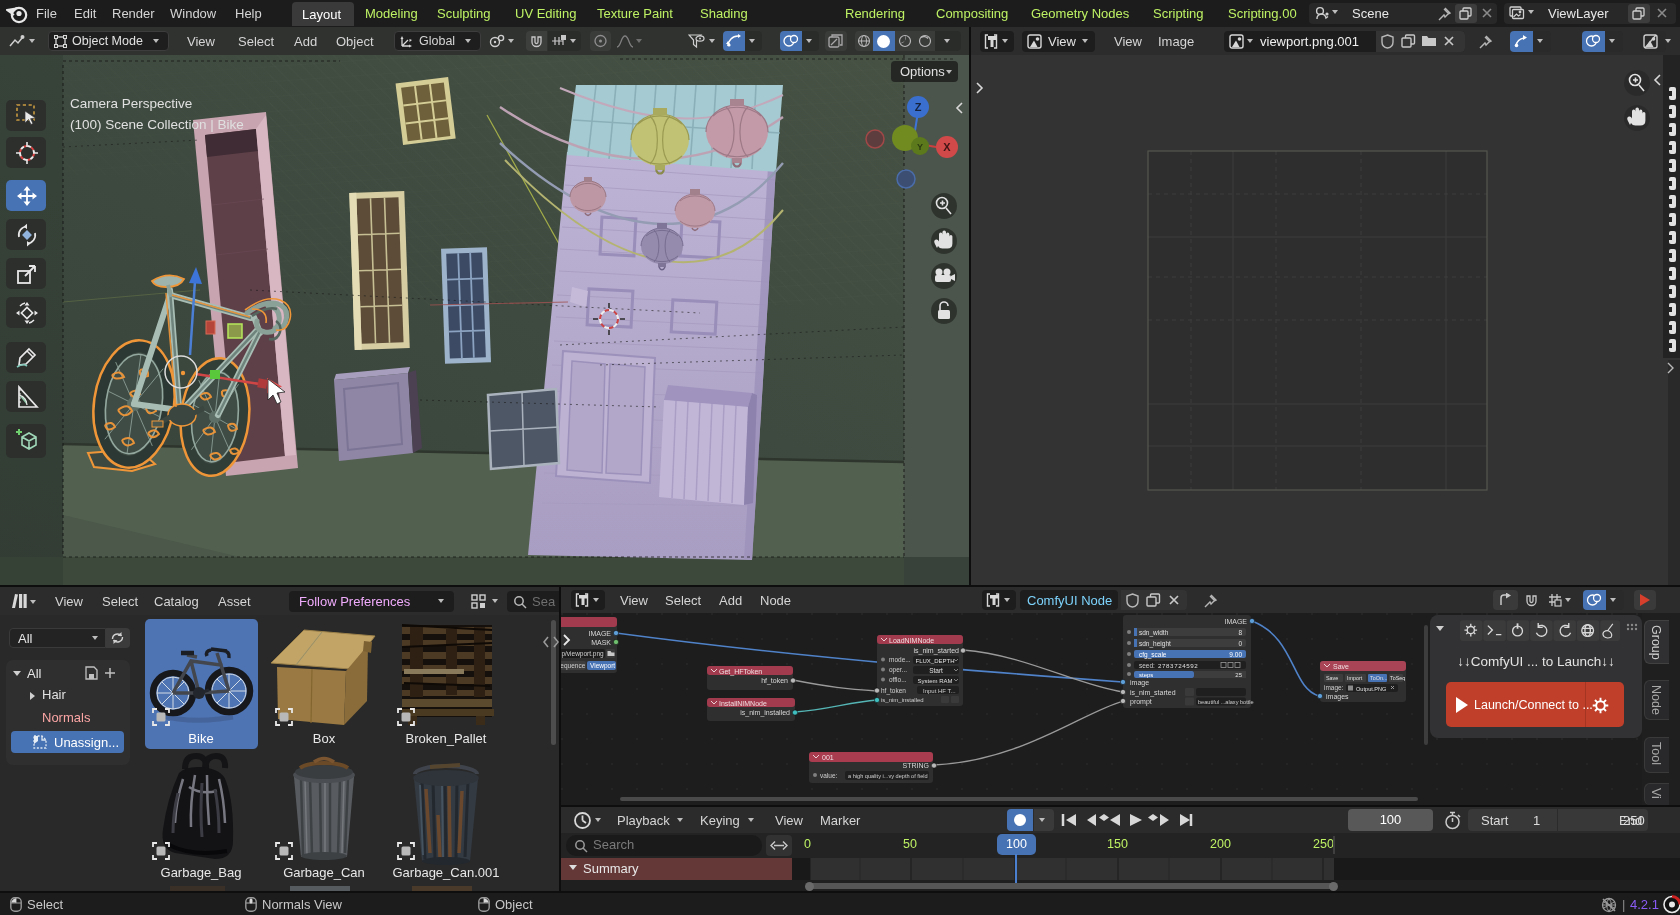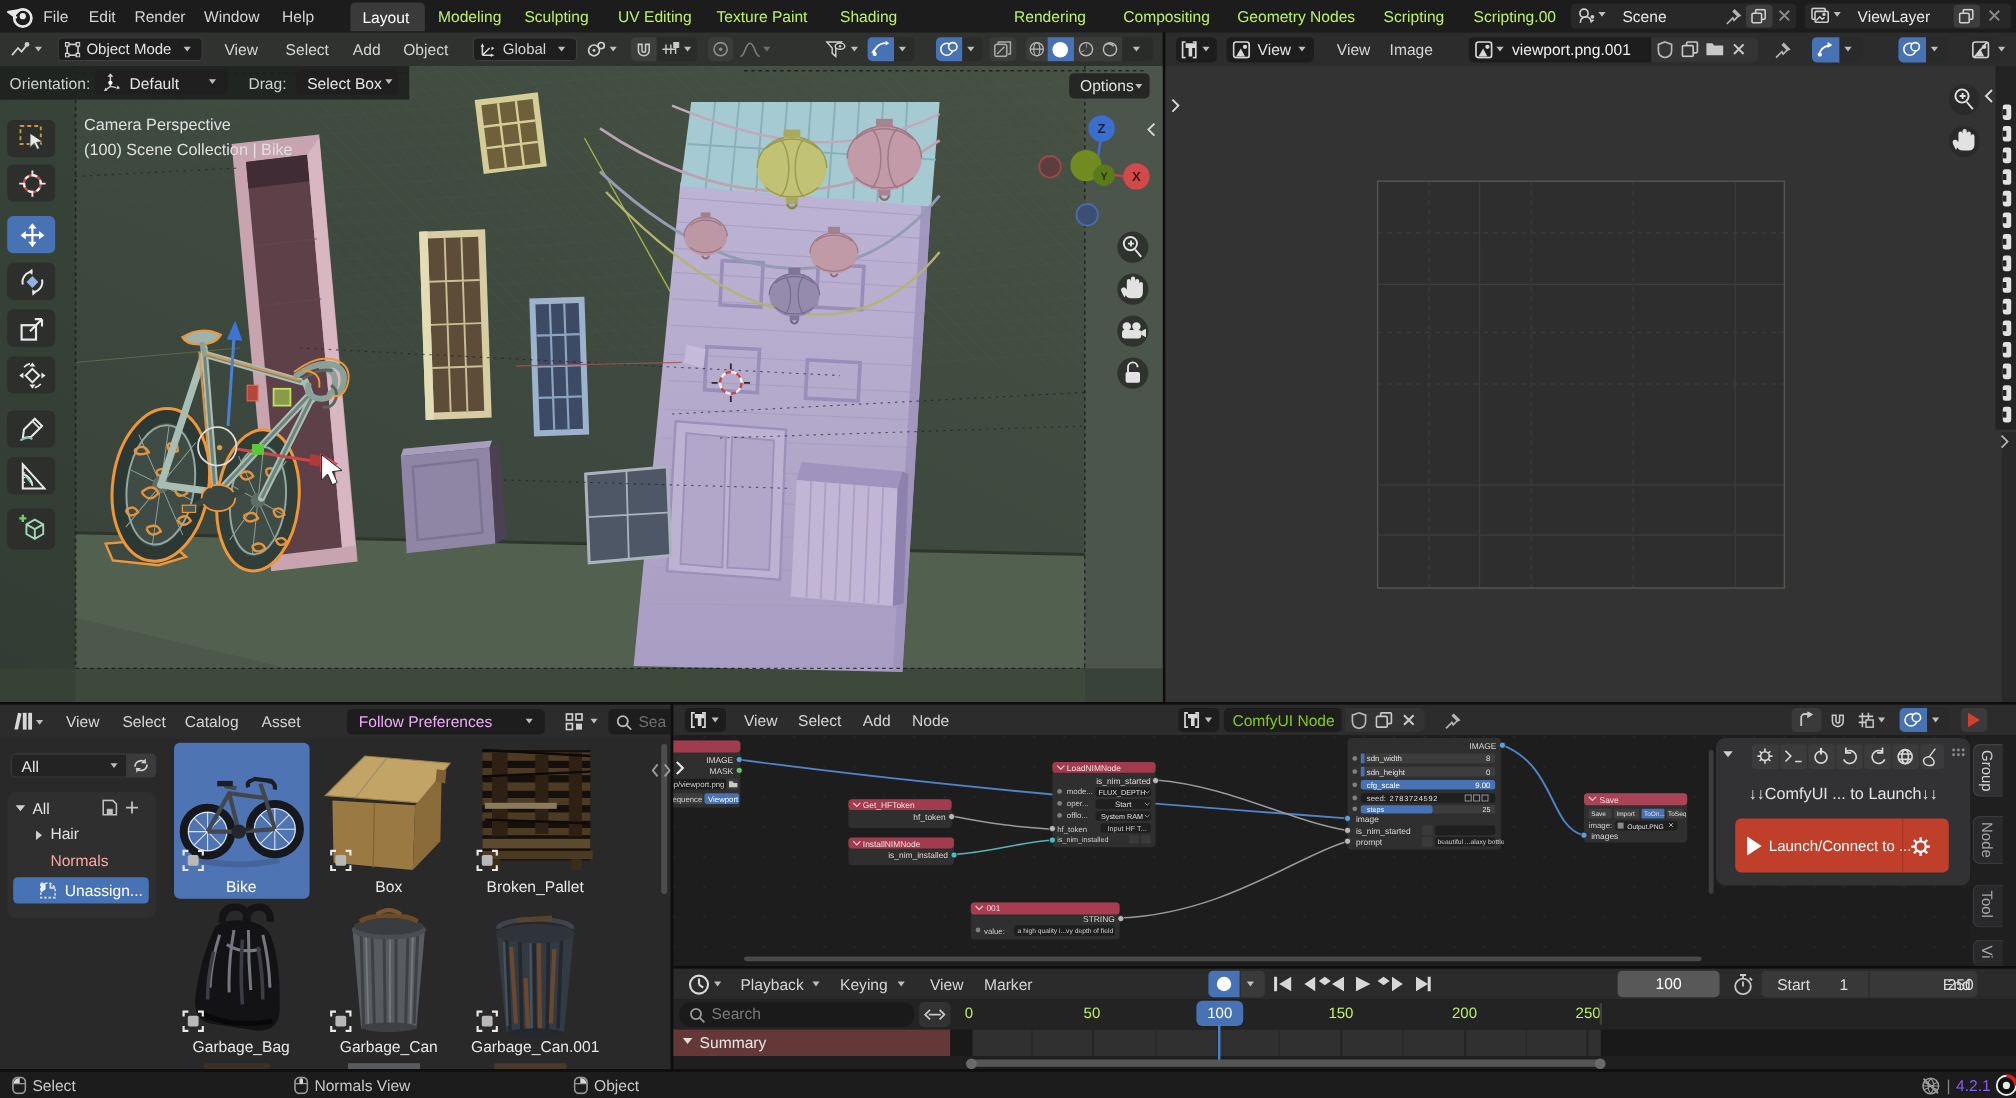--- a/index.html
+++ b/index.html
@@ -490,35 +490,20 @@
       <rect x="938" y="255" width="12" height="9" rx="1.5" fill="#e2e2e2" stroke="none"></rect>
       <path d="M940,255 v-4 a4,4 0 0 1 8,0"></path>
     </g>
 
     <path d="M962,48 l-5,5 5,5" stroke="#d8d8d8" stroke-width="1.6" fill="none"></path>
 
     <text x="70" y="53" font-size="13.5" fill="#e0e0e0" font-family="Liberation Sans, sans-serif">Camera Perspective</text>
     <text x="70" y="74" font-size="13.5" fill="#e0e0e0" font-family="Liberation Sans, sans-serif">(100) Scene Collection | Bike</text>
   </svg>
 
-  <div class="abs" style="left:0;top:0;width:341px;height:28px;background:rgba(28,30,28,0.85);">
-    <div class="abs txt" style="left:8px;top:7px;color:#cfcfcf;">Orientation:</div>
-    <div class="abs" style="left:79px;top:3px;width:111px;height:21px;background:#1f1f1f;border-radius:4px;"></div>
-    <svg class="abs" style="left:85px;top:6px;" width="15" height="15" viewBox="0 0 15 15">
-      <path d="M7,2 v9 M7,11 l-4,3 M7,11 l5,1" stroke="#cfcfcf" stroke-width="1.2" fill="none"></path>
-      <path d="M7,0 l-2.5,3 h5 Z M12,13.5 l3,-1 -2,-2.5 Z M1.5,15 l3,-0.5 -1.5,-2.5 Z" fill="#cfcfcf"></path>
-      <circle cx="7" cy="8" r="1.8" fill="#fff"></circle>
-    </svg>
-    <div class="abs txt" style="left:108px;top:7px;color:#e5e5e5;">Default</div>
-    <div class="abs" style="left:174px;top:11px;width:0;height:0;border-left:3.5px solid transparent;border-right:3.5px solid transparent;border-top:4.5px solid #bdbdbd;"></div>
-    <div class="abs txt" style="left:207px;top:7px;color:#cfcfcf;">Drag:</div>
-    <div class="abs" style="left:247px;top:3px;width:85px;height:21px;background:#1f1f1f;border-radius:4px;"></div>
-    <div class="abs txt" style="left:256px;top:7px;color:#e5e5e5;">Select Box</div>
-    <div class="abs" style="left:321px;top:11px;width:0;height:0;border-left:3.5px solid transparent;border-right:3.5px solid transparent;border-top:4.5px solid #bdbdbd;"></div>
-  </div>
 
   <div class="abs" style="left:891px;top:6px;width:67px;height:21px;background:rgba(32,34,32,0.9);border-radius:4px;">
     <div class="abs txt" style="left:9px;top:3px;color:#e0e0e0;">Options</div>
     <div class="abs" style="left:55px;top:9px;width:0;height:0;border-left:3.5px solid transparent;border-right:3.5px solid transparent;border-top:4.5px solid #bdbdbd;"></div>
   </div>
 
   <div class="abs" style="left:6px;top:45px;width:40px;height:31px;background:#2d2f2d;border-radius:5px;"></div>
   <svg class="abs" style="left:16px;top:49px;" width="22" height="22" viewBox="0 0 22 22">
     <rect x="1" y="1" width="17" height="15" fill="none" stroke="#c99a3f" stroke-width="1.6" stroke-dasharray="3.2,2.6"></rect>
     <path d="M9,7 l0,12 3.5,-3.5 2.5,5 2,-1 -2.4,-4.8 4.9,-0.7 Z" fill="#e8e8e8" stroke="#333" stroke-width="0.7"></path>
@@ -905,21 +890,21 @@
     <div class="abs txt" style="left:104px;top:6px;">Select</div>
     <div class="abs txt" style="left:158px;top:6px;">Add</div>
     <div class="abs txt" style="left:199px;top:6px;">Node</div>
     <div class="abs" style="left:421px;top:3px;width:34px;height:20px;background:#1d1d1d;border-radius:4px;"></div>
     <svg class="abs" style="left:425px;top:6px;" width="16" height="14" viewBox="0 0 16 14">
       <path d="M4,1 H1.5 V13 H4 M10,1 h2.5 V13 H10" stroke="#d8d8d8" stroke-width="1.4" fill="none"></path>
       <path d="M4,2 h8 v3.5 h-2.5 v6.5 h-3 V5.5 H4 Z" fill="#d8d8d8"></path>
     </svg>
     <div class="abs" style="left:443px;top:11px;width:0;height:0;border-left:3.5px solid transparent;border-right:3.5px solid transparent;border-top:4.5px solid #bdbdbd;"></div>
     <div class="abs" style="left:459px;top:3px;width:98px;height:20px;background:#1d1d1d;border-radius:4px;"></div>
-    <div class="abs txt" style="left:466px;top:6px;color:#84cc16;">ComfyUI Node</div>
+    <div class="abs txt" style="left:466px;top:6px;color:#7dd3fc;">ComfyUI Node</div>
     <div class="abs" style="left:560px;top:3px;width:66px;height:20px;background:#333;border-radius:0 4px 4px 0;"></div>
     <svg class="abs" style="left:564px;top:6px;" width="15" height="15" viewBox="0 0 15 15">
       <path d="M7.5,1 L13,3 V8 C13,11.5 10.5,13.5 7.5,14 C4.5,13.5 2,11.5 2,8 V3 Z" fill="none" stroke="#b8b8b8" stroke-width="1.4"></path>
     </svg>
     <svg class="abs" style="left:585px;top:6px;" width="15" height="14" viewBox="0 0 15 14">
       <rect x="4.5" y="1" width="9" height="9" rx="1" fill="none" stroke="#c8c8c8" stroke-width="1.4"></rect>
       <rect x="1" y="4" width="9" height="9" rx="1" fill="#333" stroke="#c8c8c8" stroke-width="1.4"></rect>
     </svg>
     <svg class="abs" style="left:607px;top:7px;" width="12" height="12" viewBox="0 0 12 12">
       <path d="M2,2 L10,10 M10,2 L2,10" stroke="#c8c8c8" stroke-width="1.7"></path>

